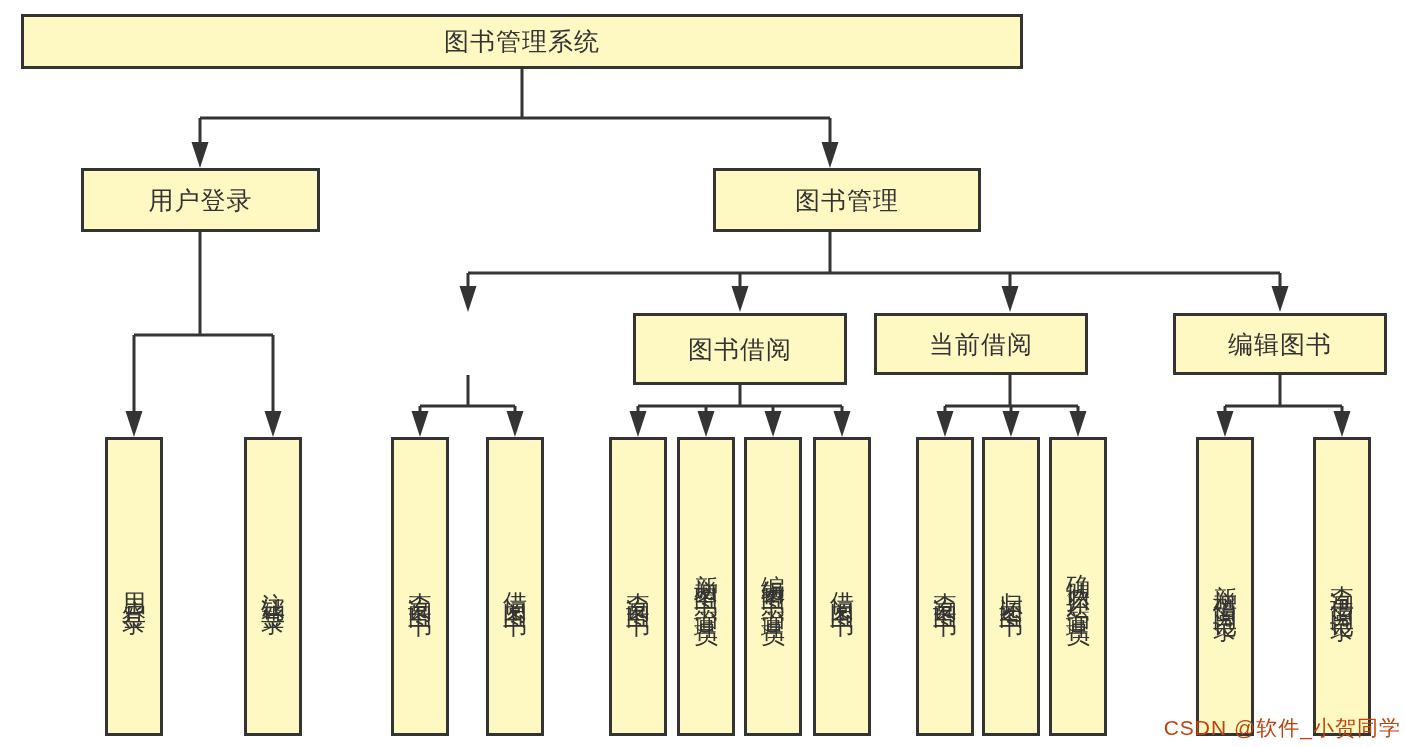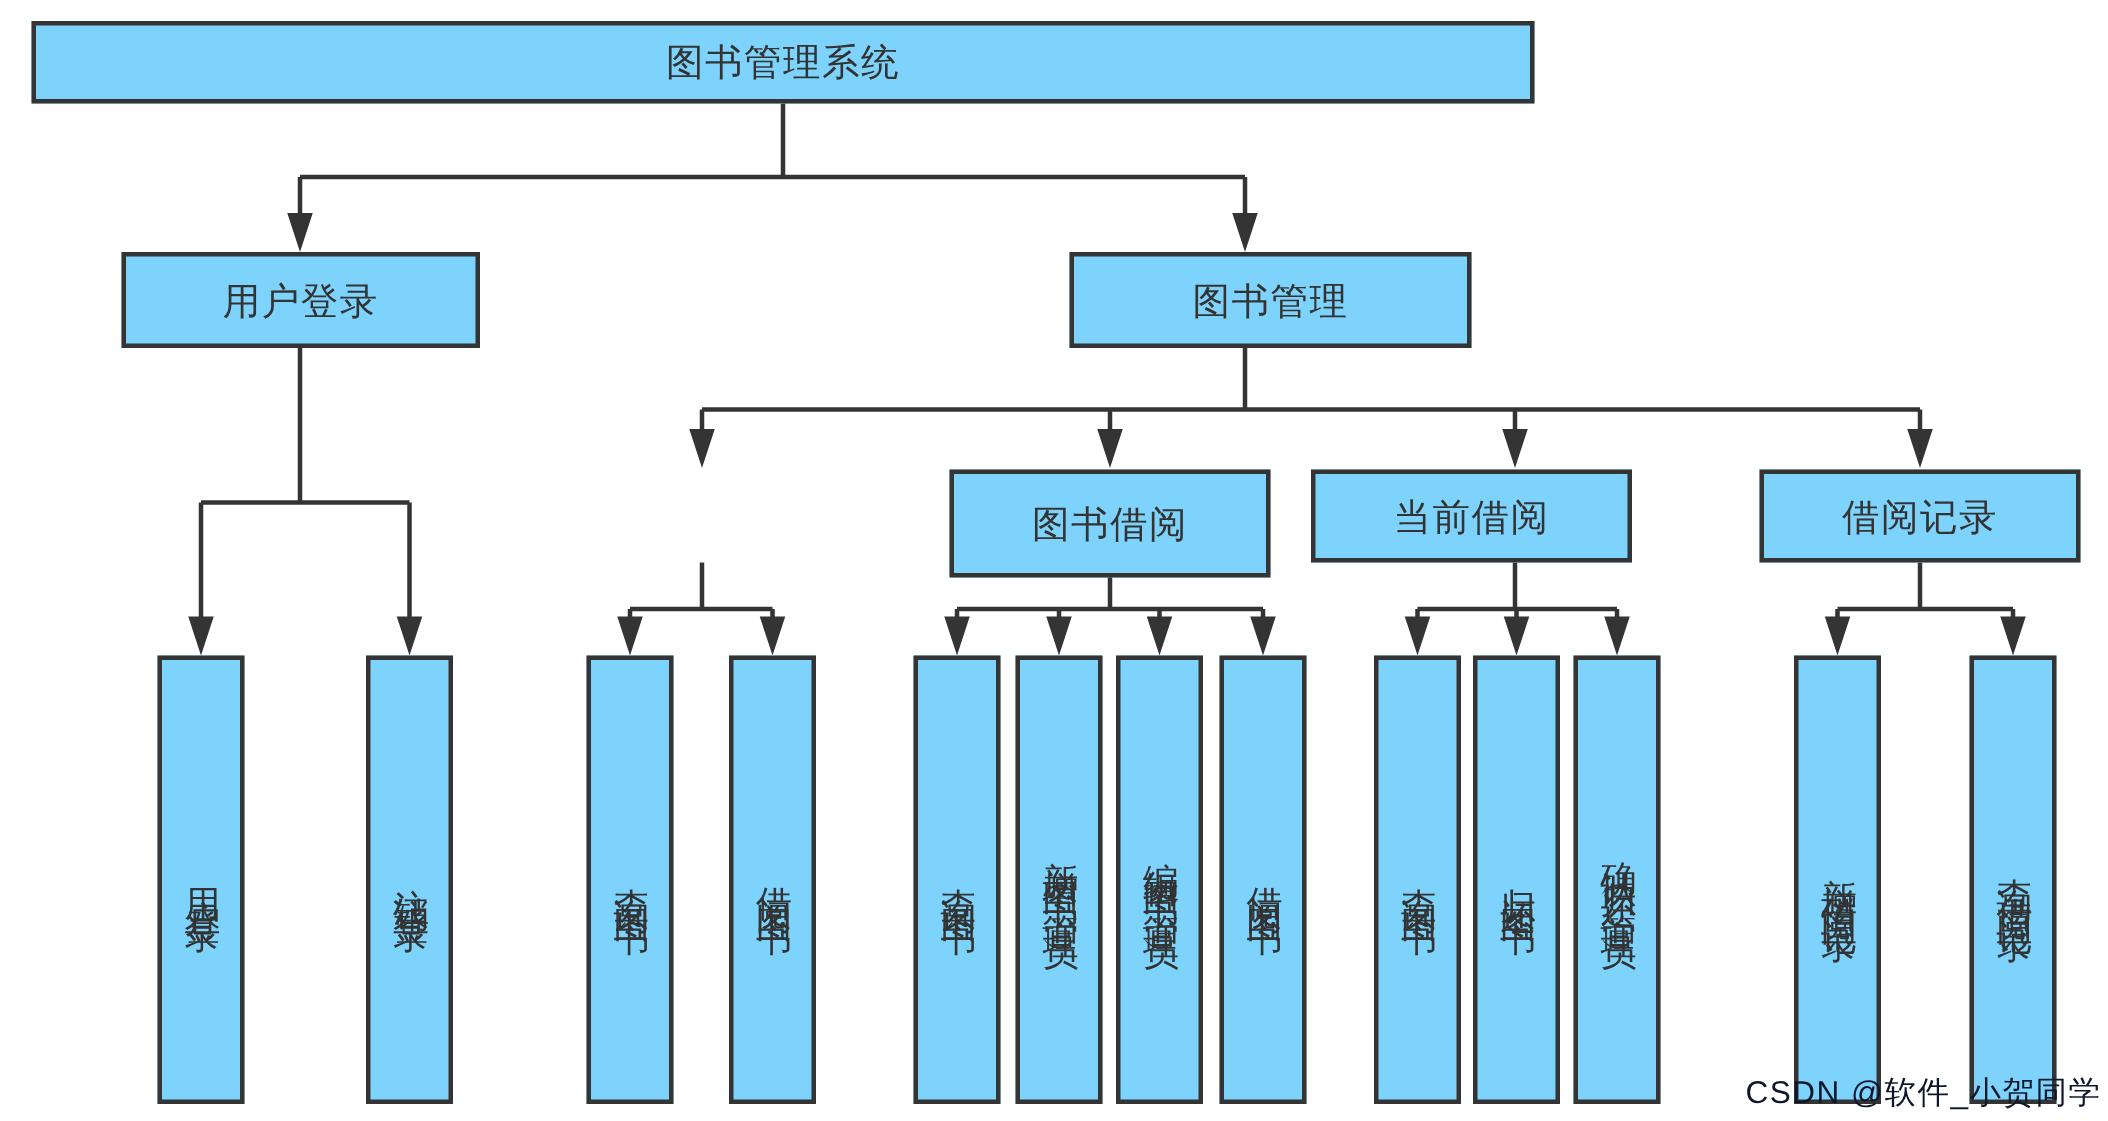--- a/index.html
+++ b/index.html
@@ -15,21 +15,21 @@
     background: #ffffff;
   }
   #connectors {
     position: absolute; left: 0; top: 0;
     pointer-events: none;
   }
   .box {
     position: absolute;
     box-sizing: border-box;
     border: 3px solid #343434;
-    background: #7dd3fc;
+    background: #fef9c3;
     color: #333333;
     display: flex;
     align-items: center;
     justify-content: center;
     text-align: left;
   }
   .hbox {
     font-size: 25px;
     letter-spacing: 1px;
     white-space: nowrap;
@@ -40,21 +40,21 @@
     text-orientation: mixed;
     letter-spacing: 7px;
     line-height: 1;
   }
   .watermark {
     position: absolute;
     right: 4px;
     bottom: 5px;
     font-size: 21px;
     letter-spacing: 1px;
-    color: #0f172a;
+    color: #c2410c;
     white-space: nowrap;
     text-align: right;
   }
 </style>
 </head>
 <body>
 
 <div id="canvas">
 
   <svg id="connectors" width="1405" height="747" viewBox="0 0 1405 747">
@@ -90,21 +90,21 @@
     </g>
   </svg>
 
   <div class="box hbox" style="left:21px; top:14px; width:1002px; height:55px">图书管理系统</div>
 
   <div class="box hbox" style="left:81px; top:168px; width:239px; height:64px">用户登录</div>
   <div class="box hbox" style="left:713px; top:168px; width:268px; height:64px">图书管理</div>
 
   <div class="box hbox" style="left:633px; top:313px; width:214px; height:72px">图书借阅</div>
   <div class="box hbox" style="left:874px; top:313px; width:214px; height:62px">当前借阅</div>
-  <div class="box hbox" style="left:1173px; top:313px; width:214px; height:62px">借阅记录</div>
+  <div class="box hbox" style="left:1173px; top:313px; width:214px; height:62px">编辑图书</div>
 
   <div class="box vbox" style="left:105px; top:437px; width:58px; height:299px">用户登录</div>
   <div class="box vbox" style="left:244px; top:437px; width:58px; height:299px">注销登录</div>
 
   <div class="box vbox" style="left:391px; top:437px; width:58px; height:299px">查询图书</div>
   <div class="box vbox" style="left:486px; top:437px; width:58px; height:299px">借阅图书</div>
 
   <div class="box vbox" style="left:609px; top:437px; width:58px; height:299px">查询图书</div>
   <div class="box vbox" style="left:677px; top:437px; width:58px; height:299px">新增图书（管理员）</div>
   <div class="box vbox" style="left:744px; top:437px; width:58px; height:299px">编辑图书（管理员）</div>

